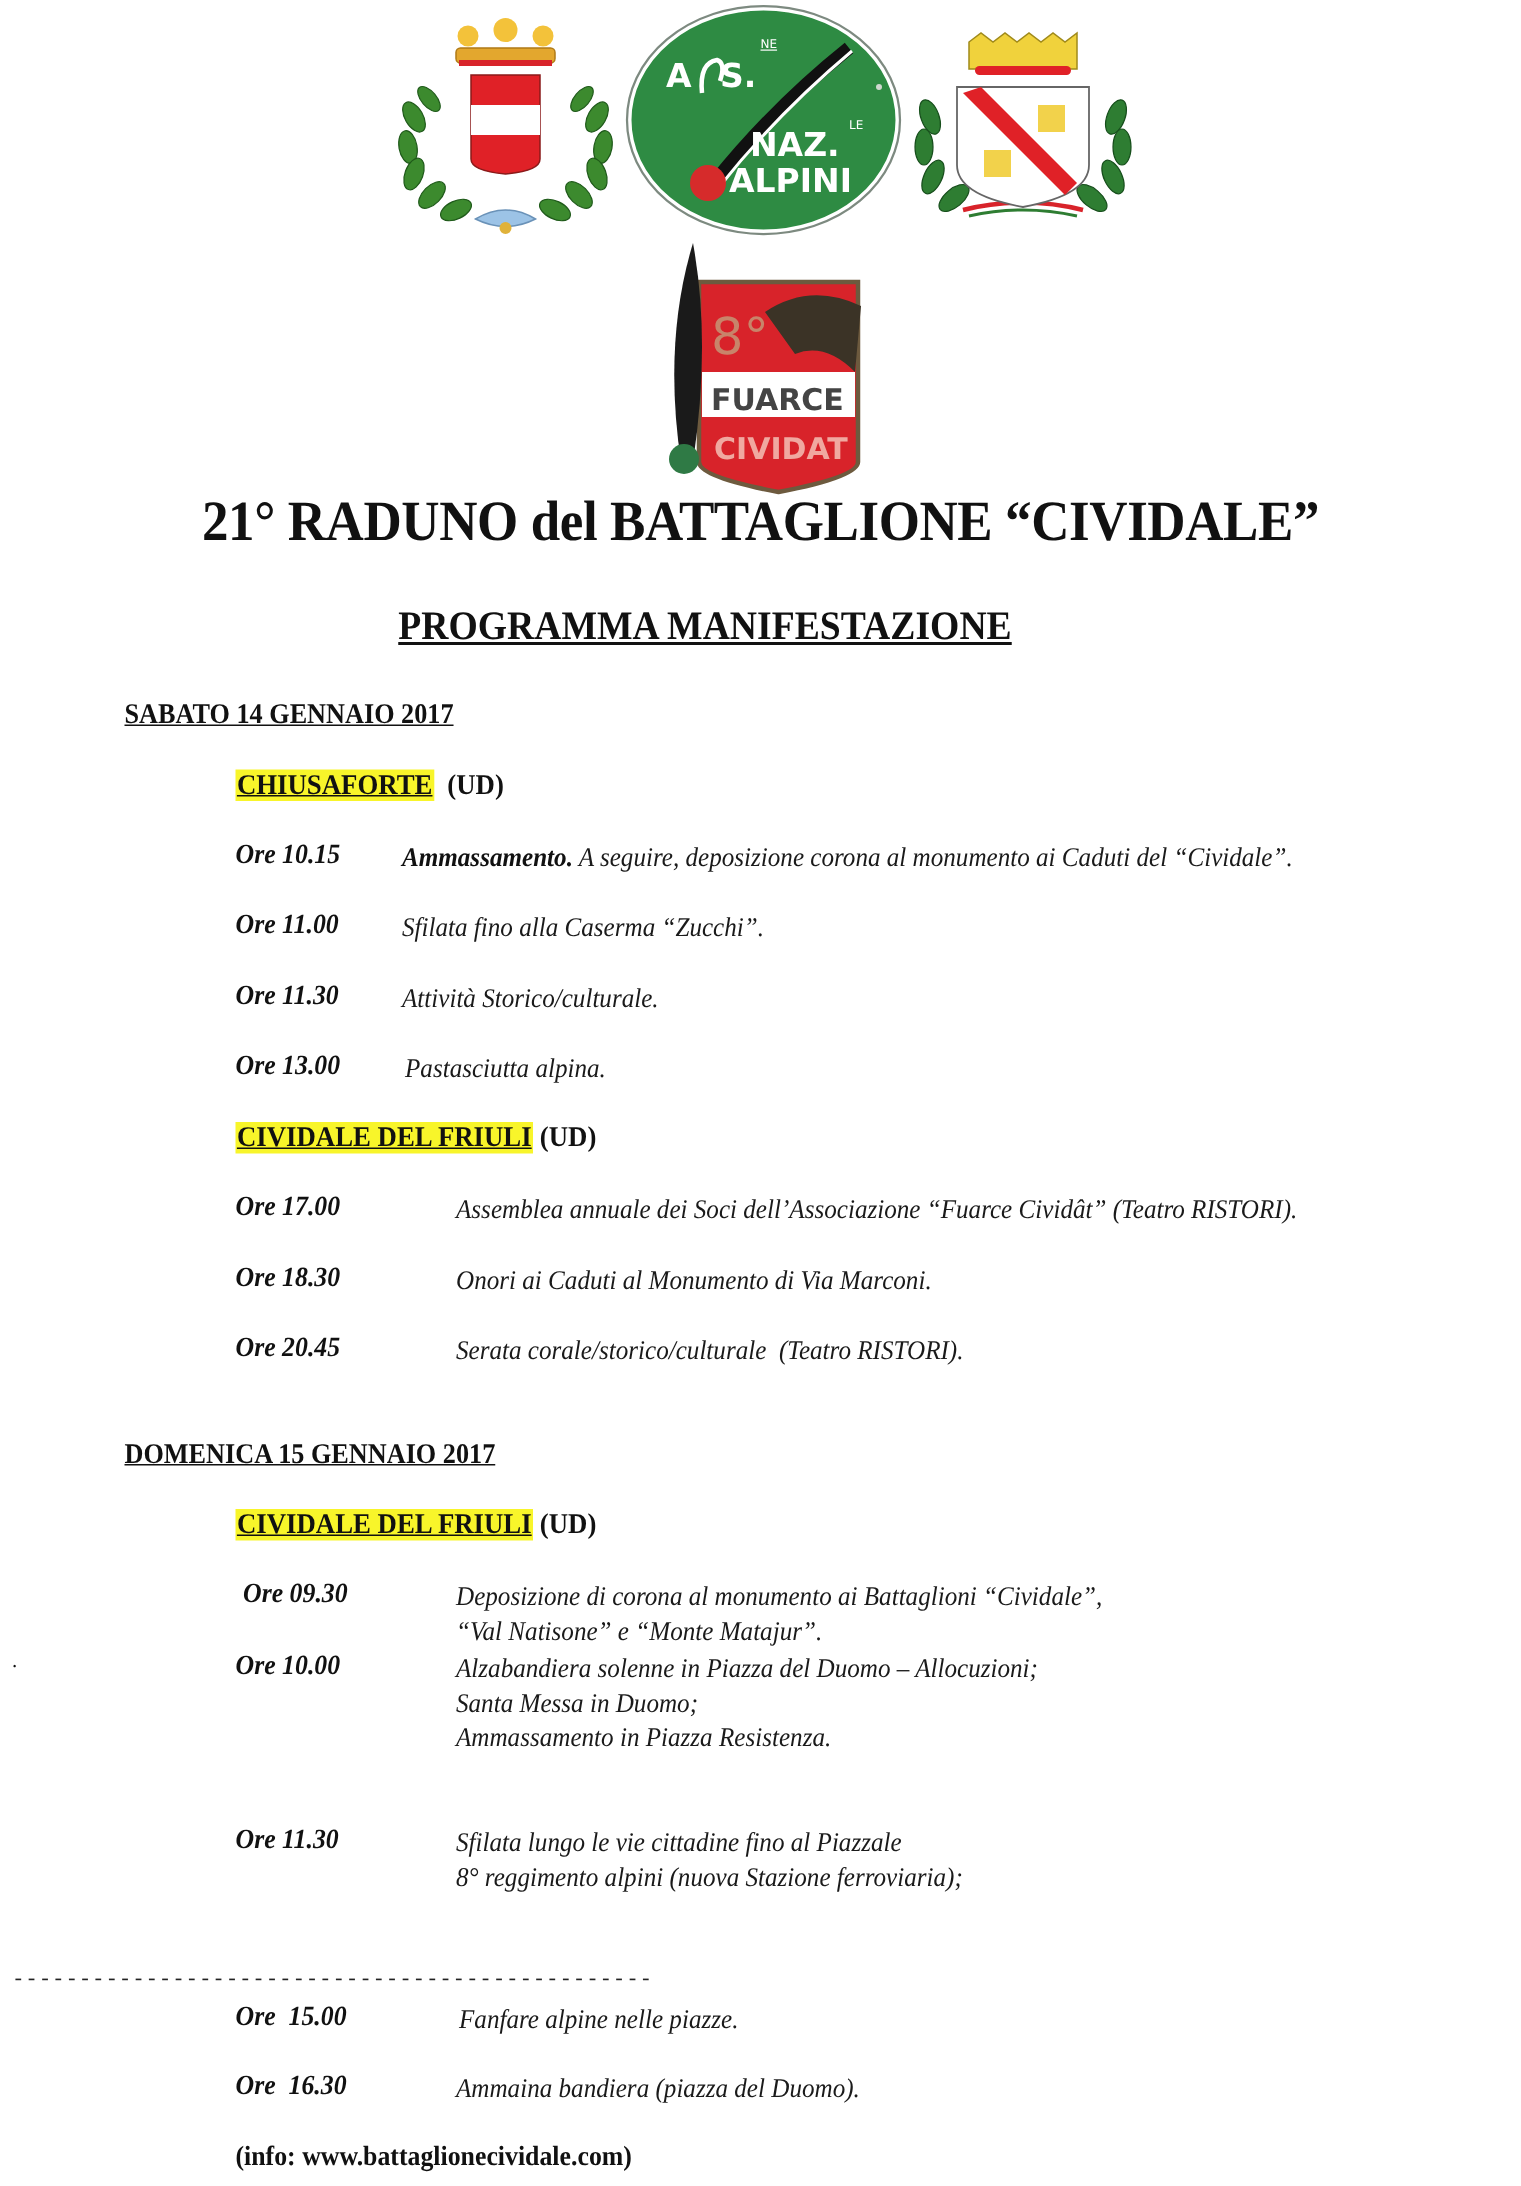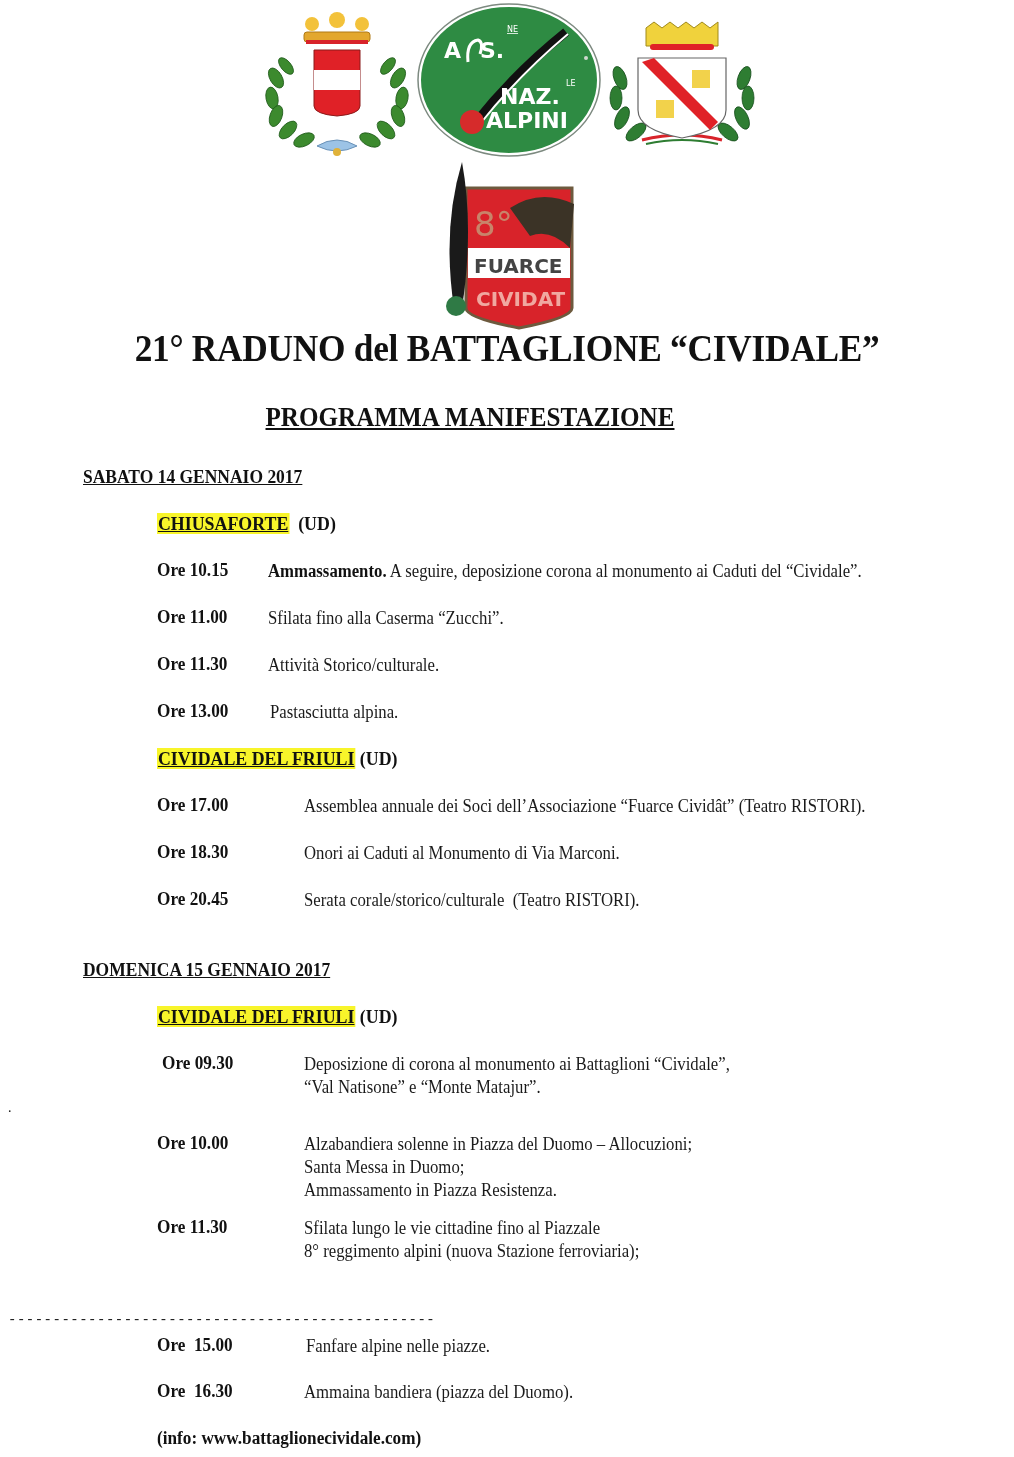--- a/index.html
+++ b/index.html
@@ -24,21 +24,21 @@
       left: 0; width: 940px; top: 402px; text-align: center;
       font-size: 27px; font-weight: bold; text-decoration: underline;
       transform: scaleX(0.93); transform-origin: center;
     }
     .day {
       font-size: 19px; font-weight: bold; text-decoration: underline;
       transform: scaleX(0.92); transform-origin: left center; white-space: nowrap;
     }
     .place { font-size: 19px; font-weight: bold; white-space: nowrap; transform: scaleX(0.94); transform-origin: left center; }
     .place .hl { background: #f8f52a; text-decoration: underline; padding: 0 1px; }
-    .row { white-space: nowrap; font-size: 18px; }
+    .row { white-space: nowrap; font-size: 18px; font-style: italic; }
     .time { position: absolute; font-weight: bold; font-size: 18.5px; transform: scaleX(0.93); transform-origin: left center; }
     .desc { position: absolute; font-size: 18px; line-height: 23px; color: #1a1a1a; transform: scaleX(0.93); transform-origin: left center; }
     .desc b { color: #111; }
     .dashes { left: 8px; top: 1312px; font-size: 14px; letter-spacing: 0.5px; color: #222; font-family: "Liberation Mono", monospace; }
     .stray { left: 8px; top: 1100px; font-size: 14px; }
     .info { left: 157px; top: 1428px; font-size: 18.5px; font-weight: bold; transform: scaleX(0.93); transform-origin: left center; white-space: nowrap; }
   </style>
 </head>
 <body>
 
@@ -182,21 +182,21 @@
 <div class="abs row" style="left:0; top:1053px; width:1014px; height:50px;">
   <span class="time" style="left:162px;">Ore 09.30</span>
   <span class="desc" style="left:304px;">
     <div>Deposizione di corona al monumento ai Battaglioni “Cividale”,</div>
     <div>“Val Natisone” e “Monte Matajur”.</div>
   </span>
 </div>
 
 <div class="abs stray">.</div>
 
-<div class="abs row" style="left:0; top:1133px; width:1014px; height:72px;">
+<div class="abs row" style="left:0; top:1101px; width:1014px; height:72px;">
   <span class="time" style="left:157px;">Ore 10.00</span>
   <span class="desc" style="left:304px;">
     <div>Alzabandiera solenne in Piazza del Duomo – Allocuzioni;</div>
     <div>Santa Messa in Duomo;</div>
     <div>Ammassamento in Piazza Resistenza.</div>
   </span>
 </div>
 
 <div class="abs row" style="left:0; top:1217px; width:1014px; height:50px;">
   <span class="time" style="left:157px;">Ore 11.30</span>

